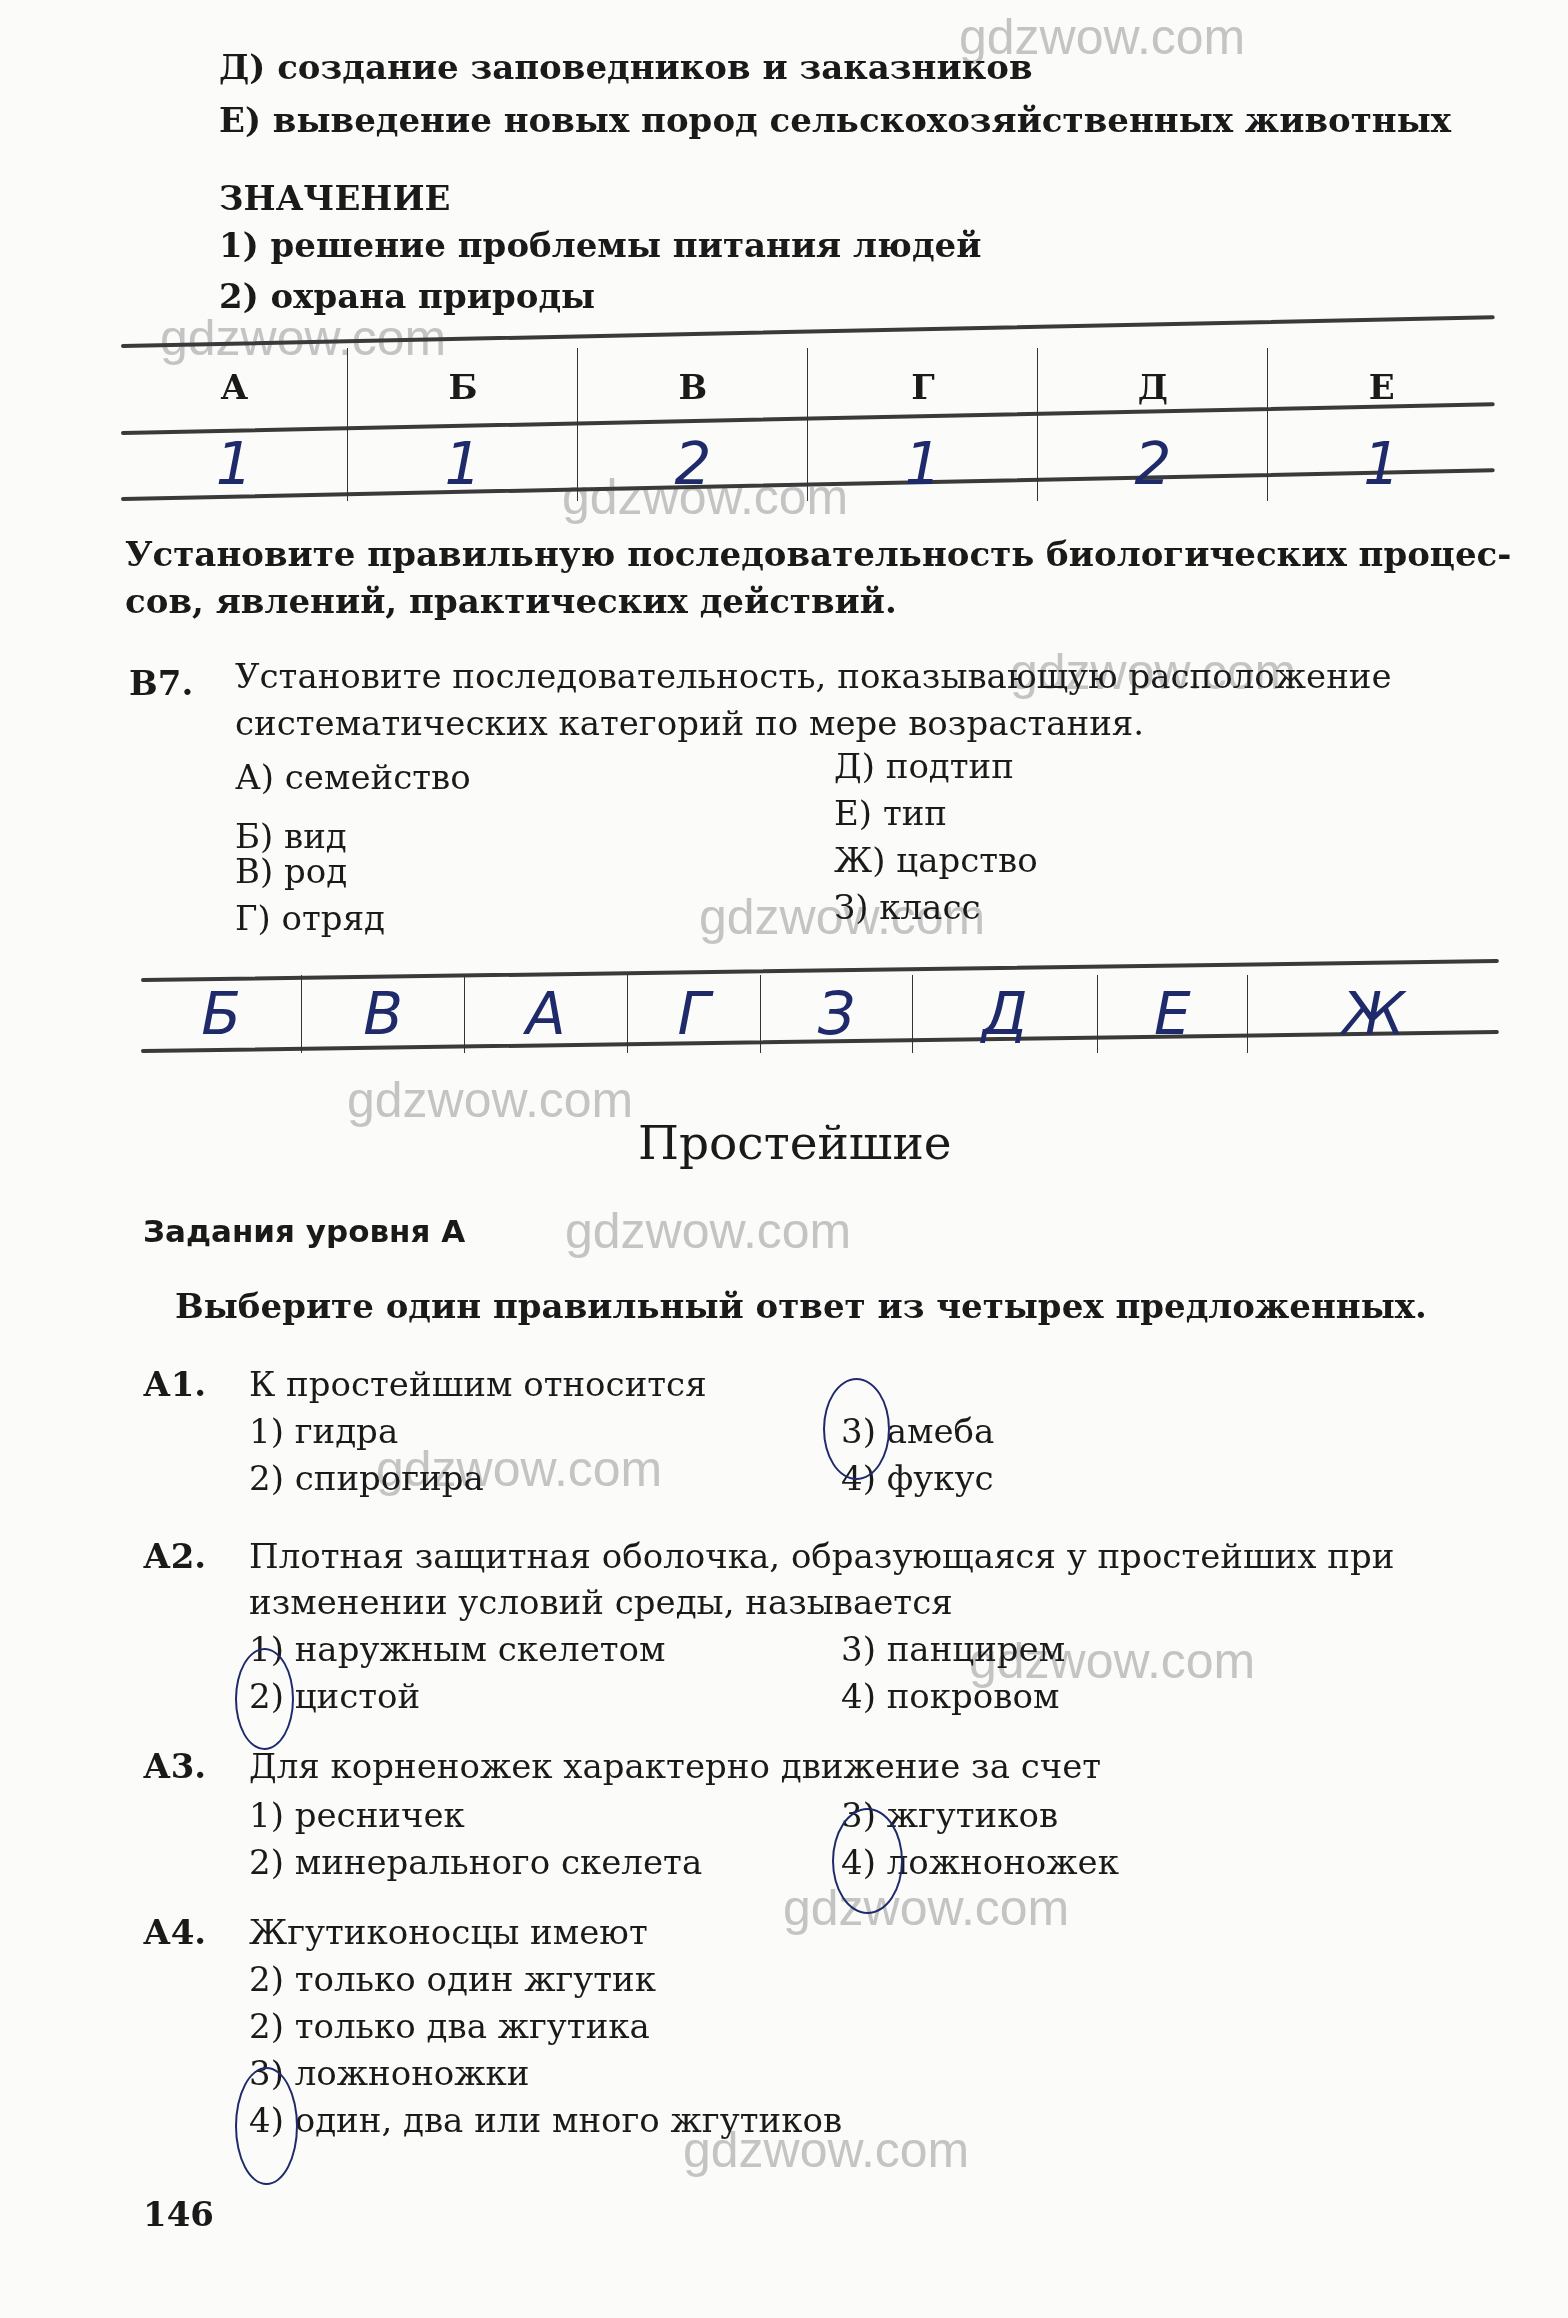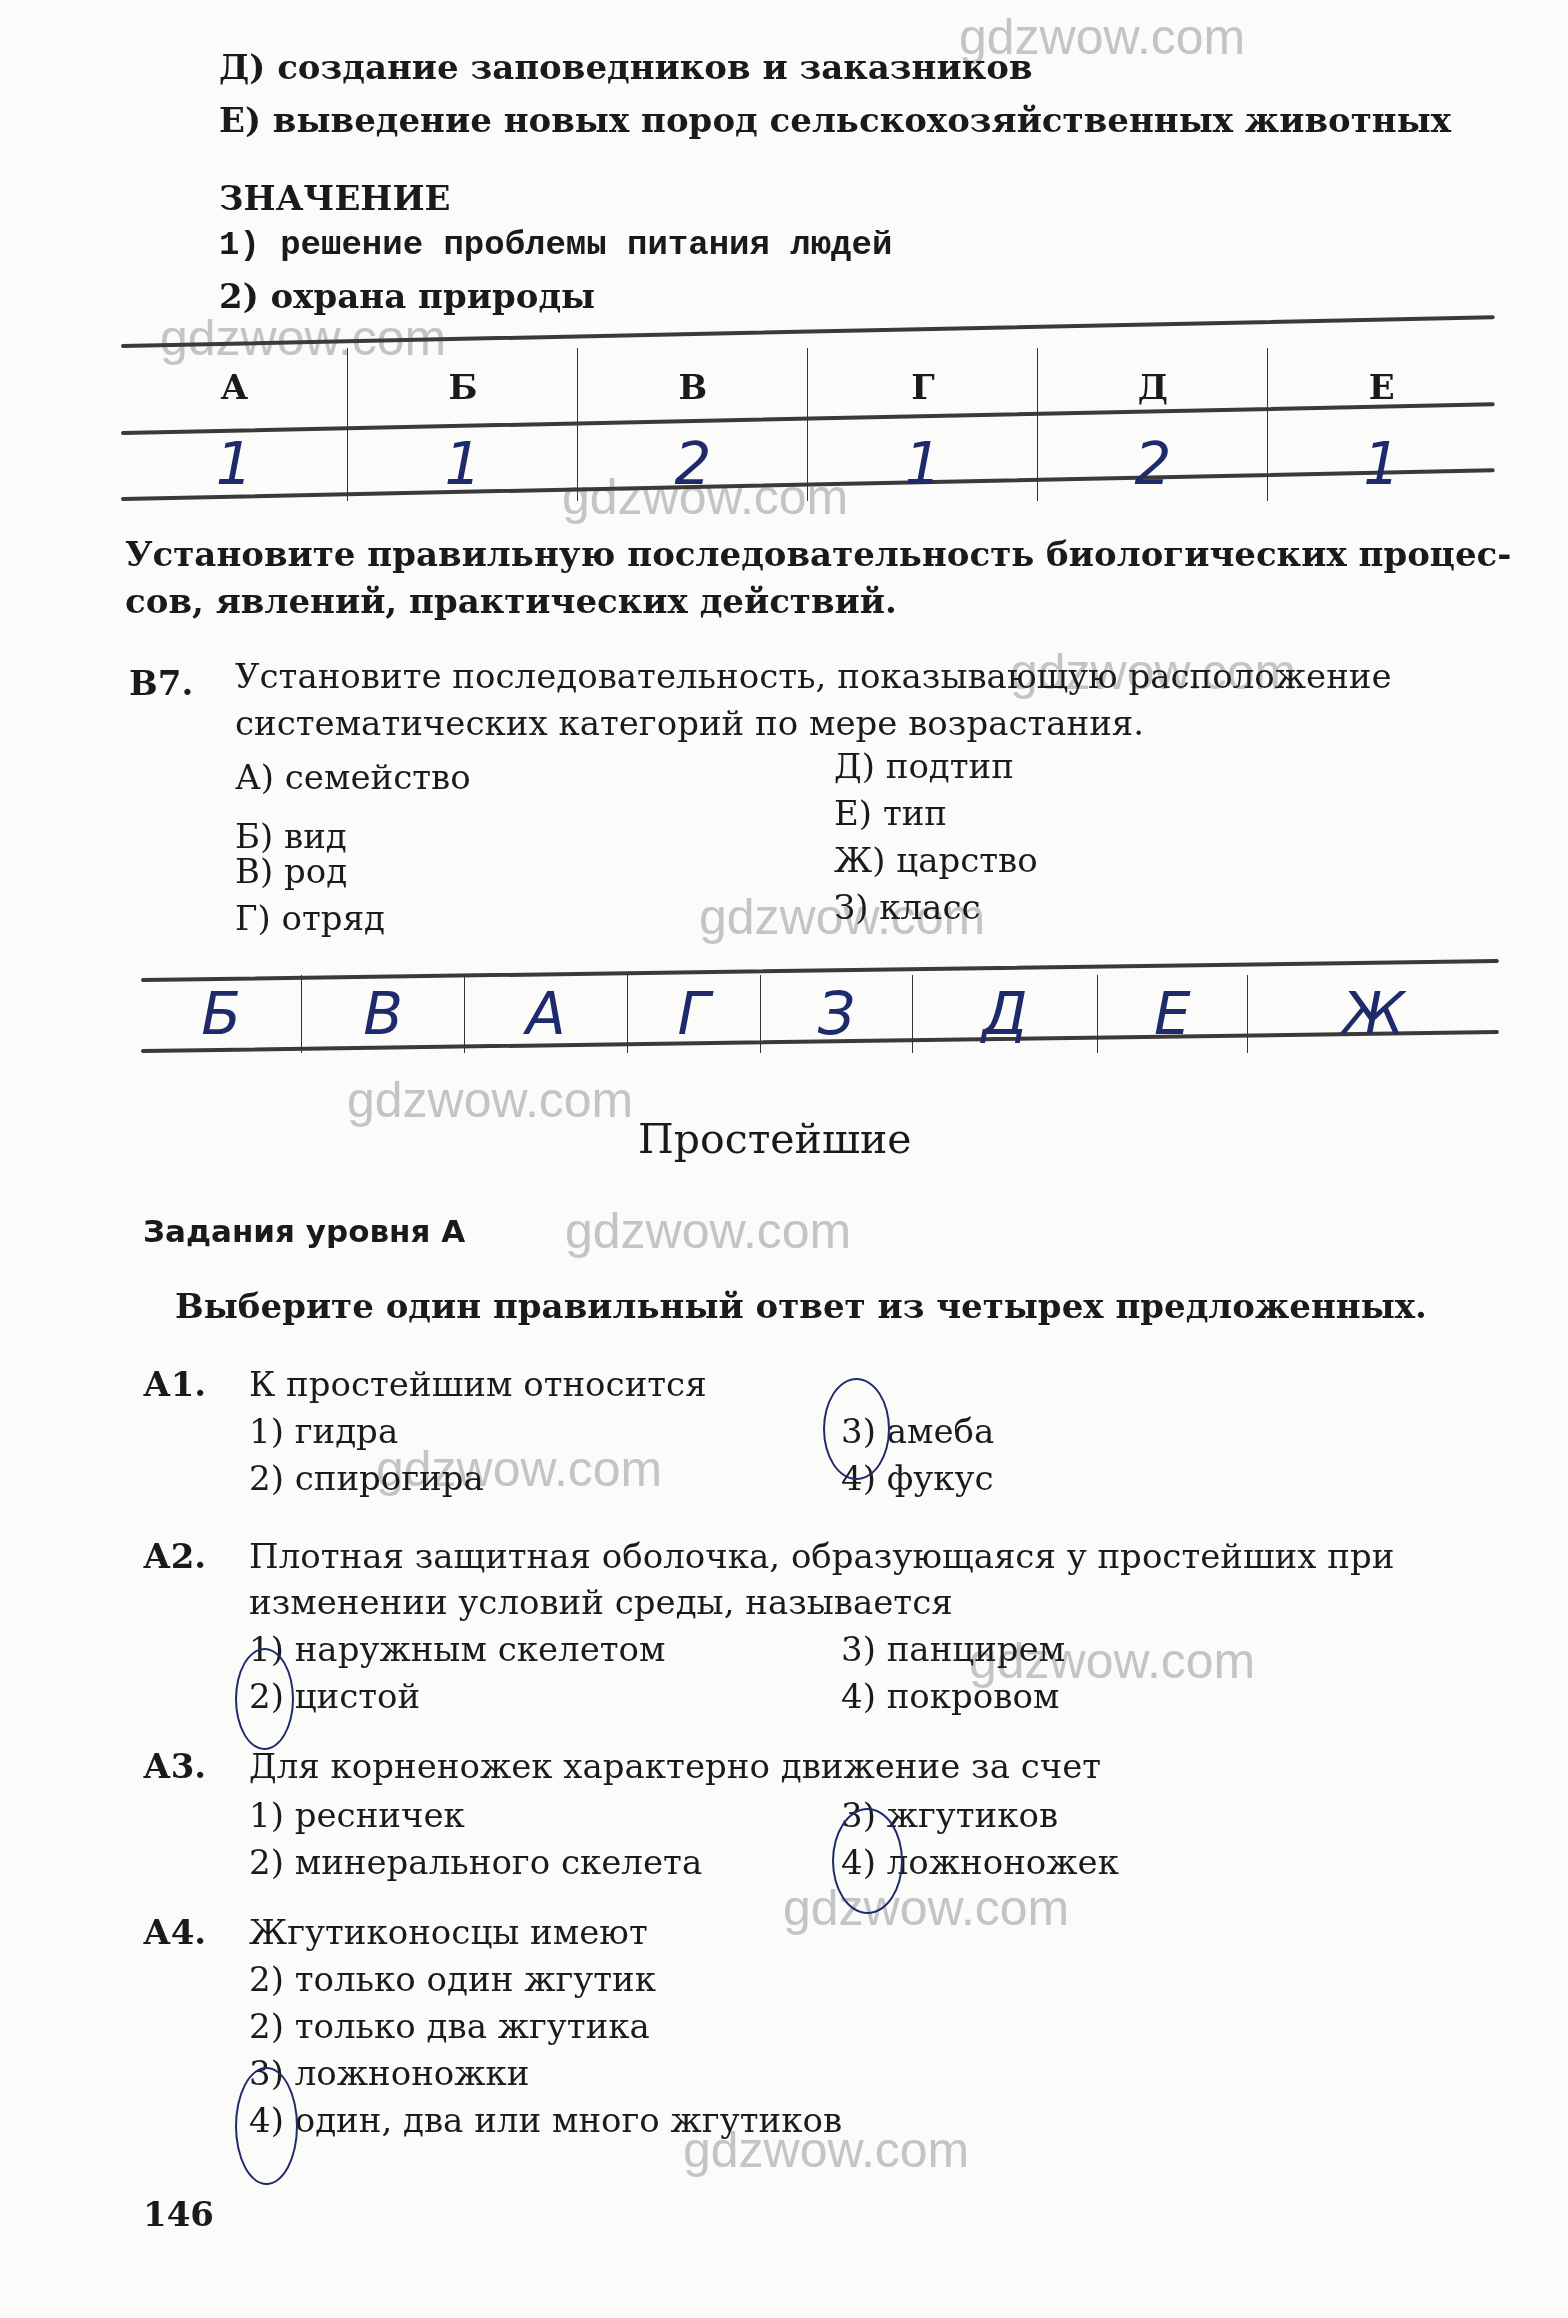--- a/index.html
+++ b/index.html
@@ -28,21 +28,21 @@
 <div class="wm" style="left:347px;top:1071px;">gdzwow.com</div>
 <div class="wm" style="left:565px;top:1202px;">gdzwow.com</div>
 <div class="wm" style="left:376px;top:1440px;">gdzwow.com</div>
 <div class="wm" style="left:969px;top:1632px;">gdzwow.com</div>
 <div class="wm" style="left:783px;top:1879px;">gdzwow.com</div>
 <div class="wm" style="left:683px;top:2121px;">gdzwow.com</div>
 
 <div class="abs txt bold" style="left:219px;top:45px;">Д) создание заповедников и заказников</div>
 <div class="abs txt bold" style="left:219px;top:98px;">Е) выведение новых пород сельскохозяйственных животных</div>
 <div class="abs txt bold" style="left:219px;top:176px;">ЗНАЧЕНИЕ</div>
-<div class="abs txt bold" style="left:219px;top:223px;font-family:Liberation Mono, monospace;">1) решение проблемы питания людей</div>
+<div class="abs txt bold" style="left:219px;top:223px;">1) решение проблемы питания людей</div>
 <div class="abs txt bold" style="left:219px;top:274px;">2) охрана природы</div>
 
 <div class="hline" style="left:121px;top:344px;width:1374px;transform:rotate(-1.2deg);transform-origin:left;"></div>
 <div class="hline" style="left:121px;top:431px;width:1374px;transform:rotate(-1.2deg);transform-origin:left;"></div>
 <div class="hline" style="left:121px;top:497px;width:1374px;transform:rotate(-1.2deg);transform-origin:left;"></div>
 <table class="grid" style="left:121px;top:348px;width:1374px;height:153px;">
   <tbody>
       <tr style="height:78px;">
     <td class="txt bold">А</td>
     <td class="txt bold">Б</td>
@@ -88,21 +88,21 @@
     <td class="hand">А</td>
     <td class="hand">Г</td>
     <td class="hand">З</td>
     <td class="hand">Д</td>
     <td class="hand">Е</td>
     <td class="hand">Ж</td>
   </tr>
 </tbody>
   </table>
 
-<div class="abs" style="left:638px;top:1115px;font-size:41px;">Простейшие</div>
+<div class="abs" style="left:638px;top:1115px;font-size:47px;">Простейшие</div>
 <div class="abs txt sans-bold" style="left:143px;top:1209px;font-size:31px;">Задания уровня А</div>
 <div class="abs txt bold" style="left:143px;top:1284px;margin-left:32px;">Выберите один правильный ответ из четырех предложенных.</div>
 
 <div class="abs txt bold" style="left:143px;top:1362px;">А1.</div>
 <div class="abs txt" style="left:249px;top:1362px;">К простейшим относится</div>
 <div class="abs txt" style="left:249px;top:1409px;">1) гидра</div>
 <div class="abs txt" style="left:249px;top:1456px;">2) спирогира</div>
 <div class="abs txt" style="left:841px;top:1409px;">3) амеба</div>
 <div class="abs txt" style="left:841px;top:1456px;">4) фукус</div>
 <div class="circle" style="left:823px;top:1378px;width:63px;height:98px;"></div>

